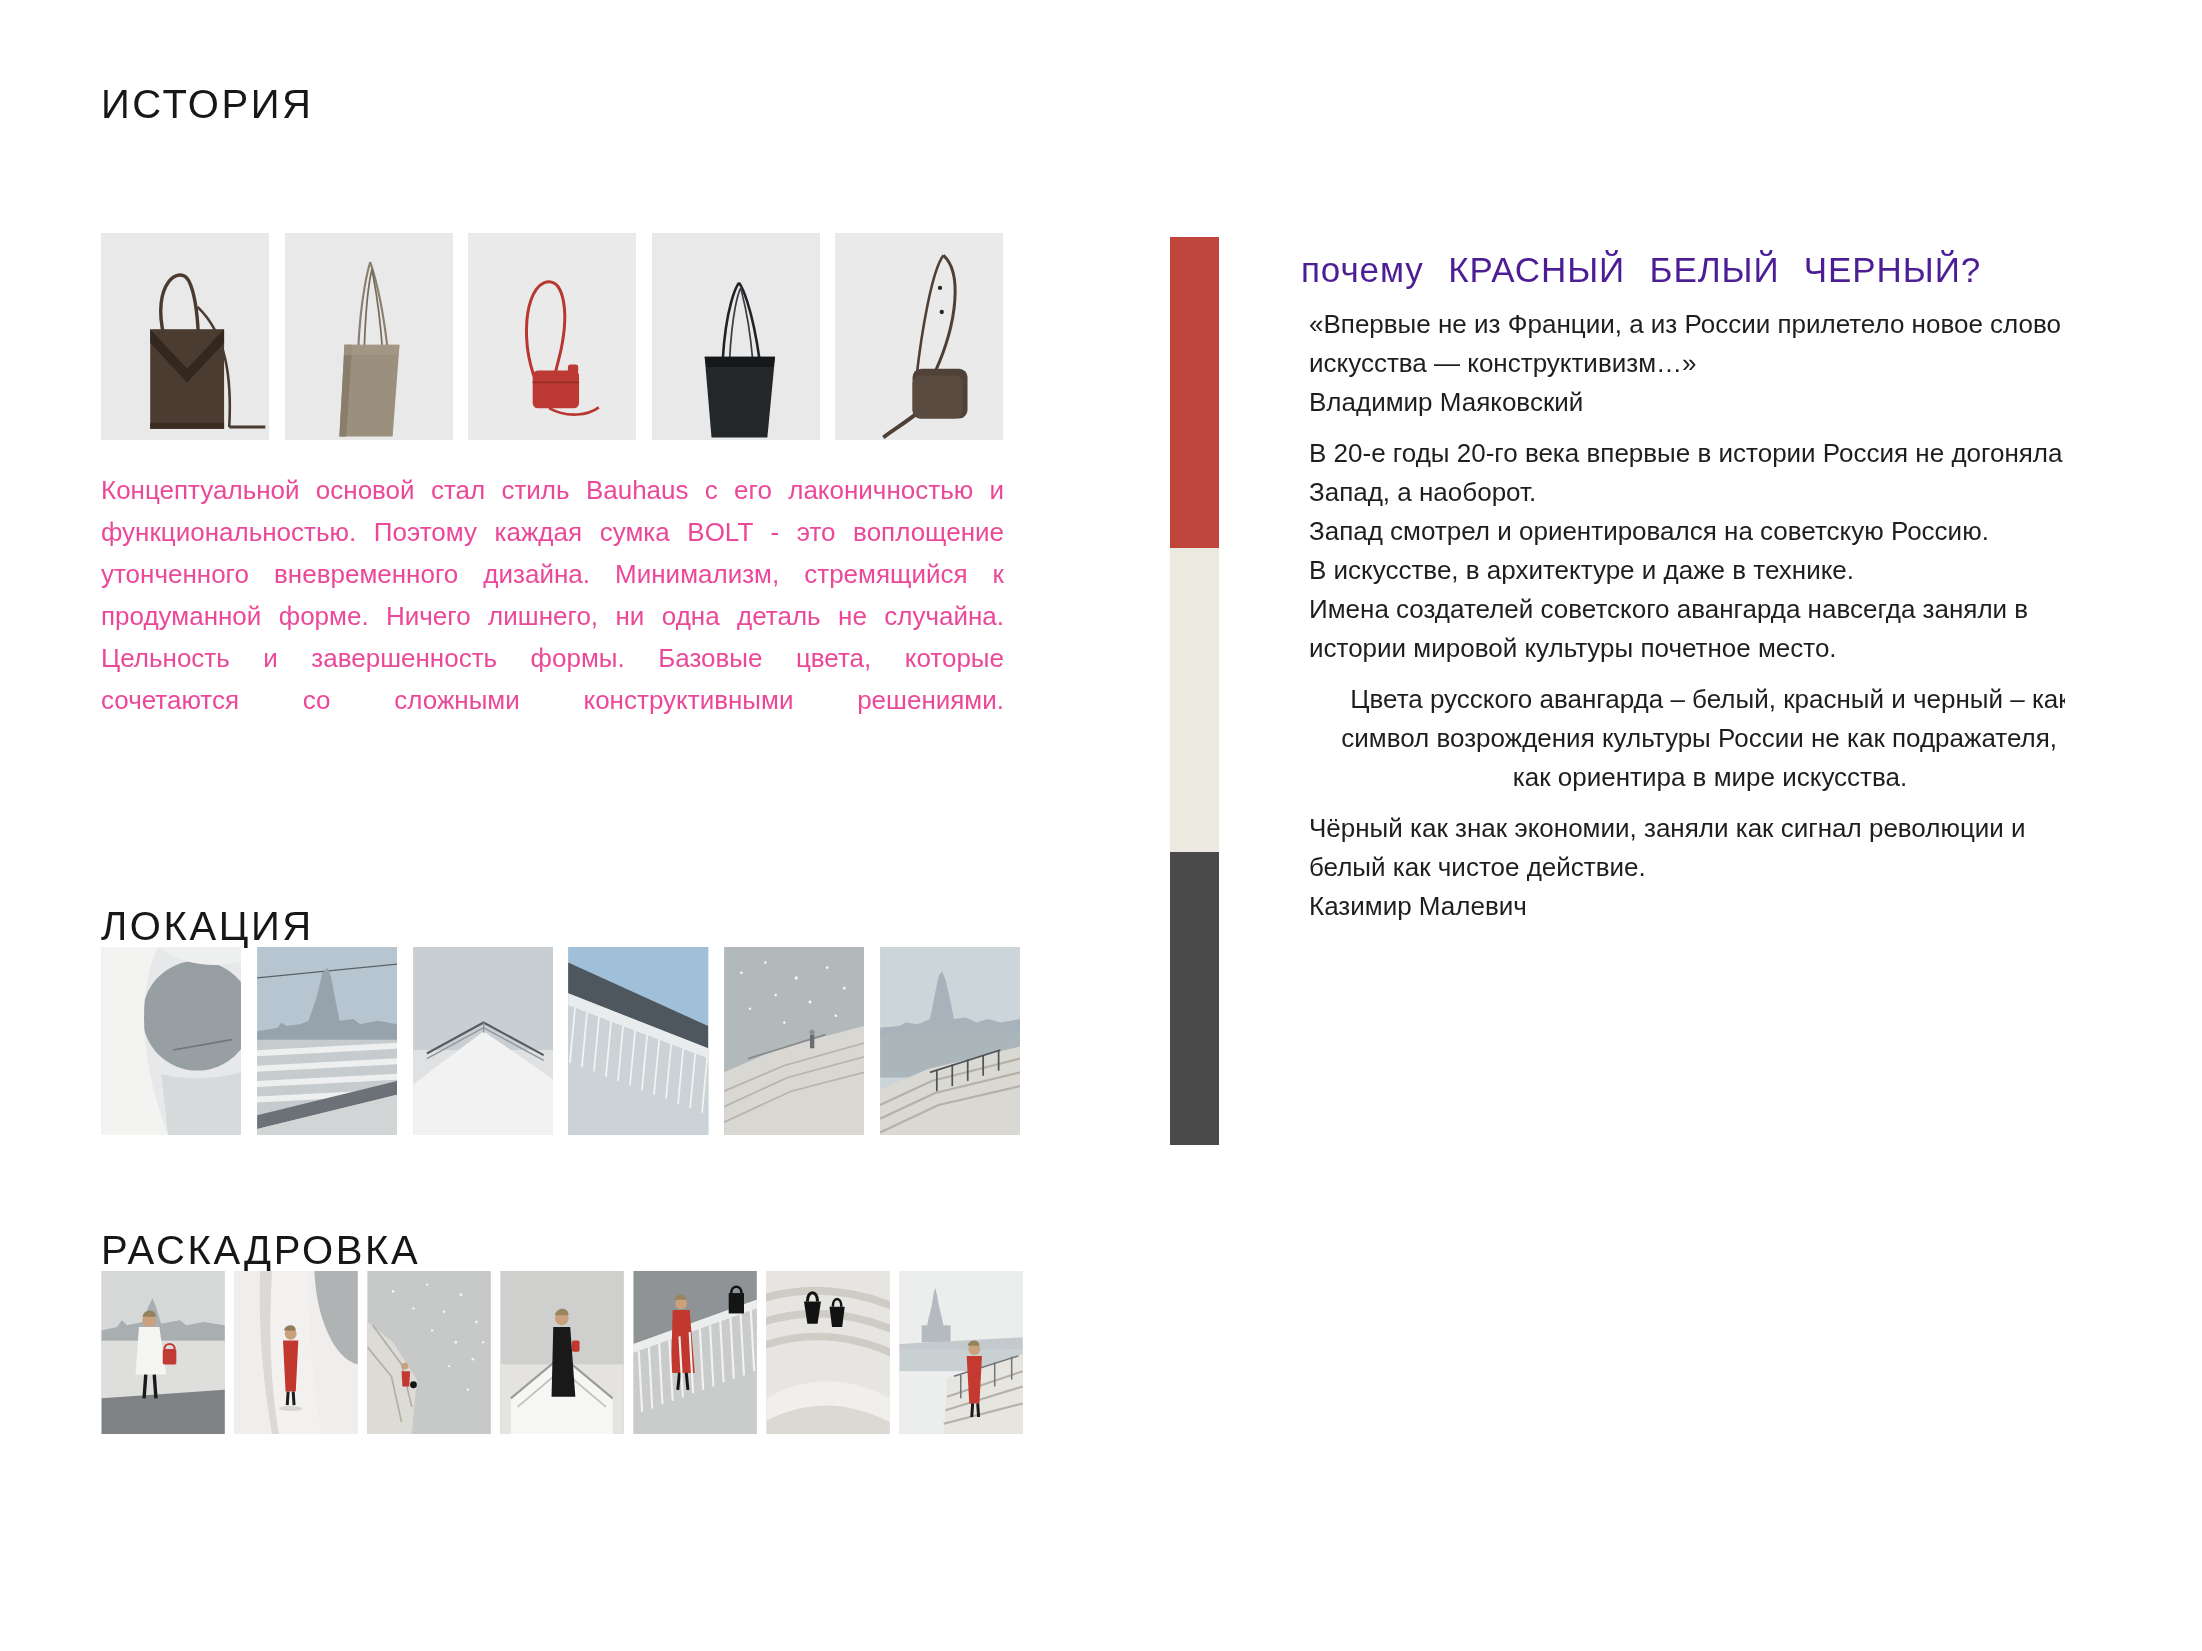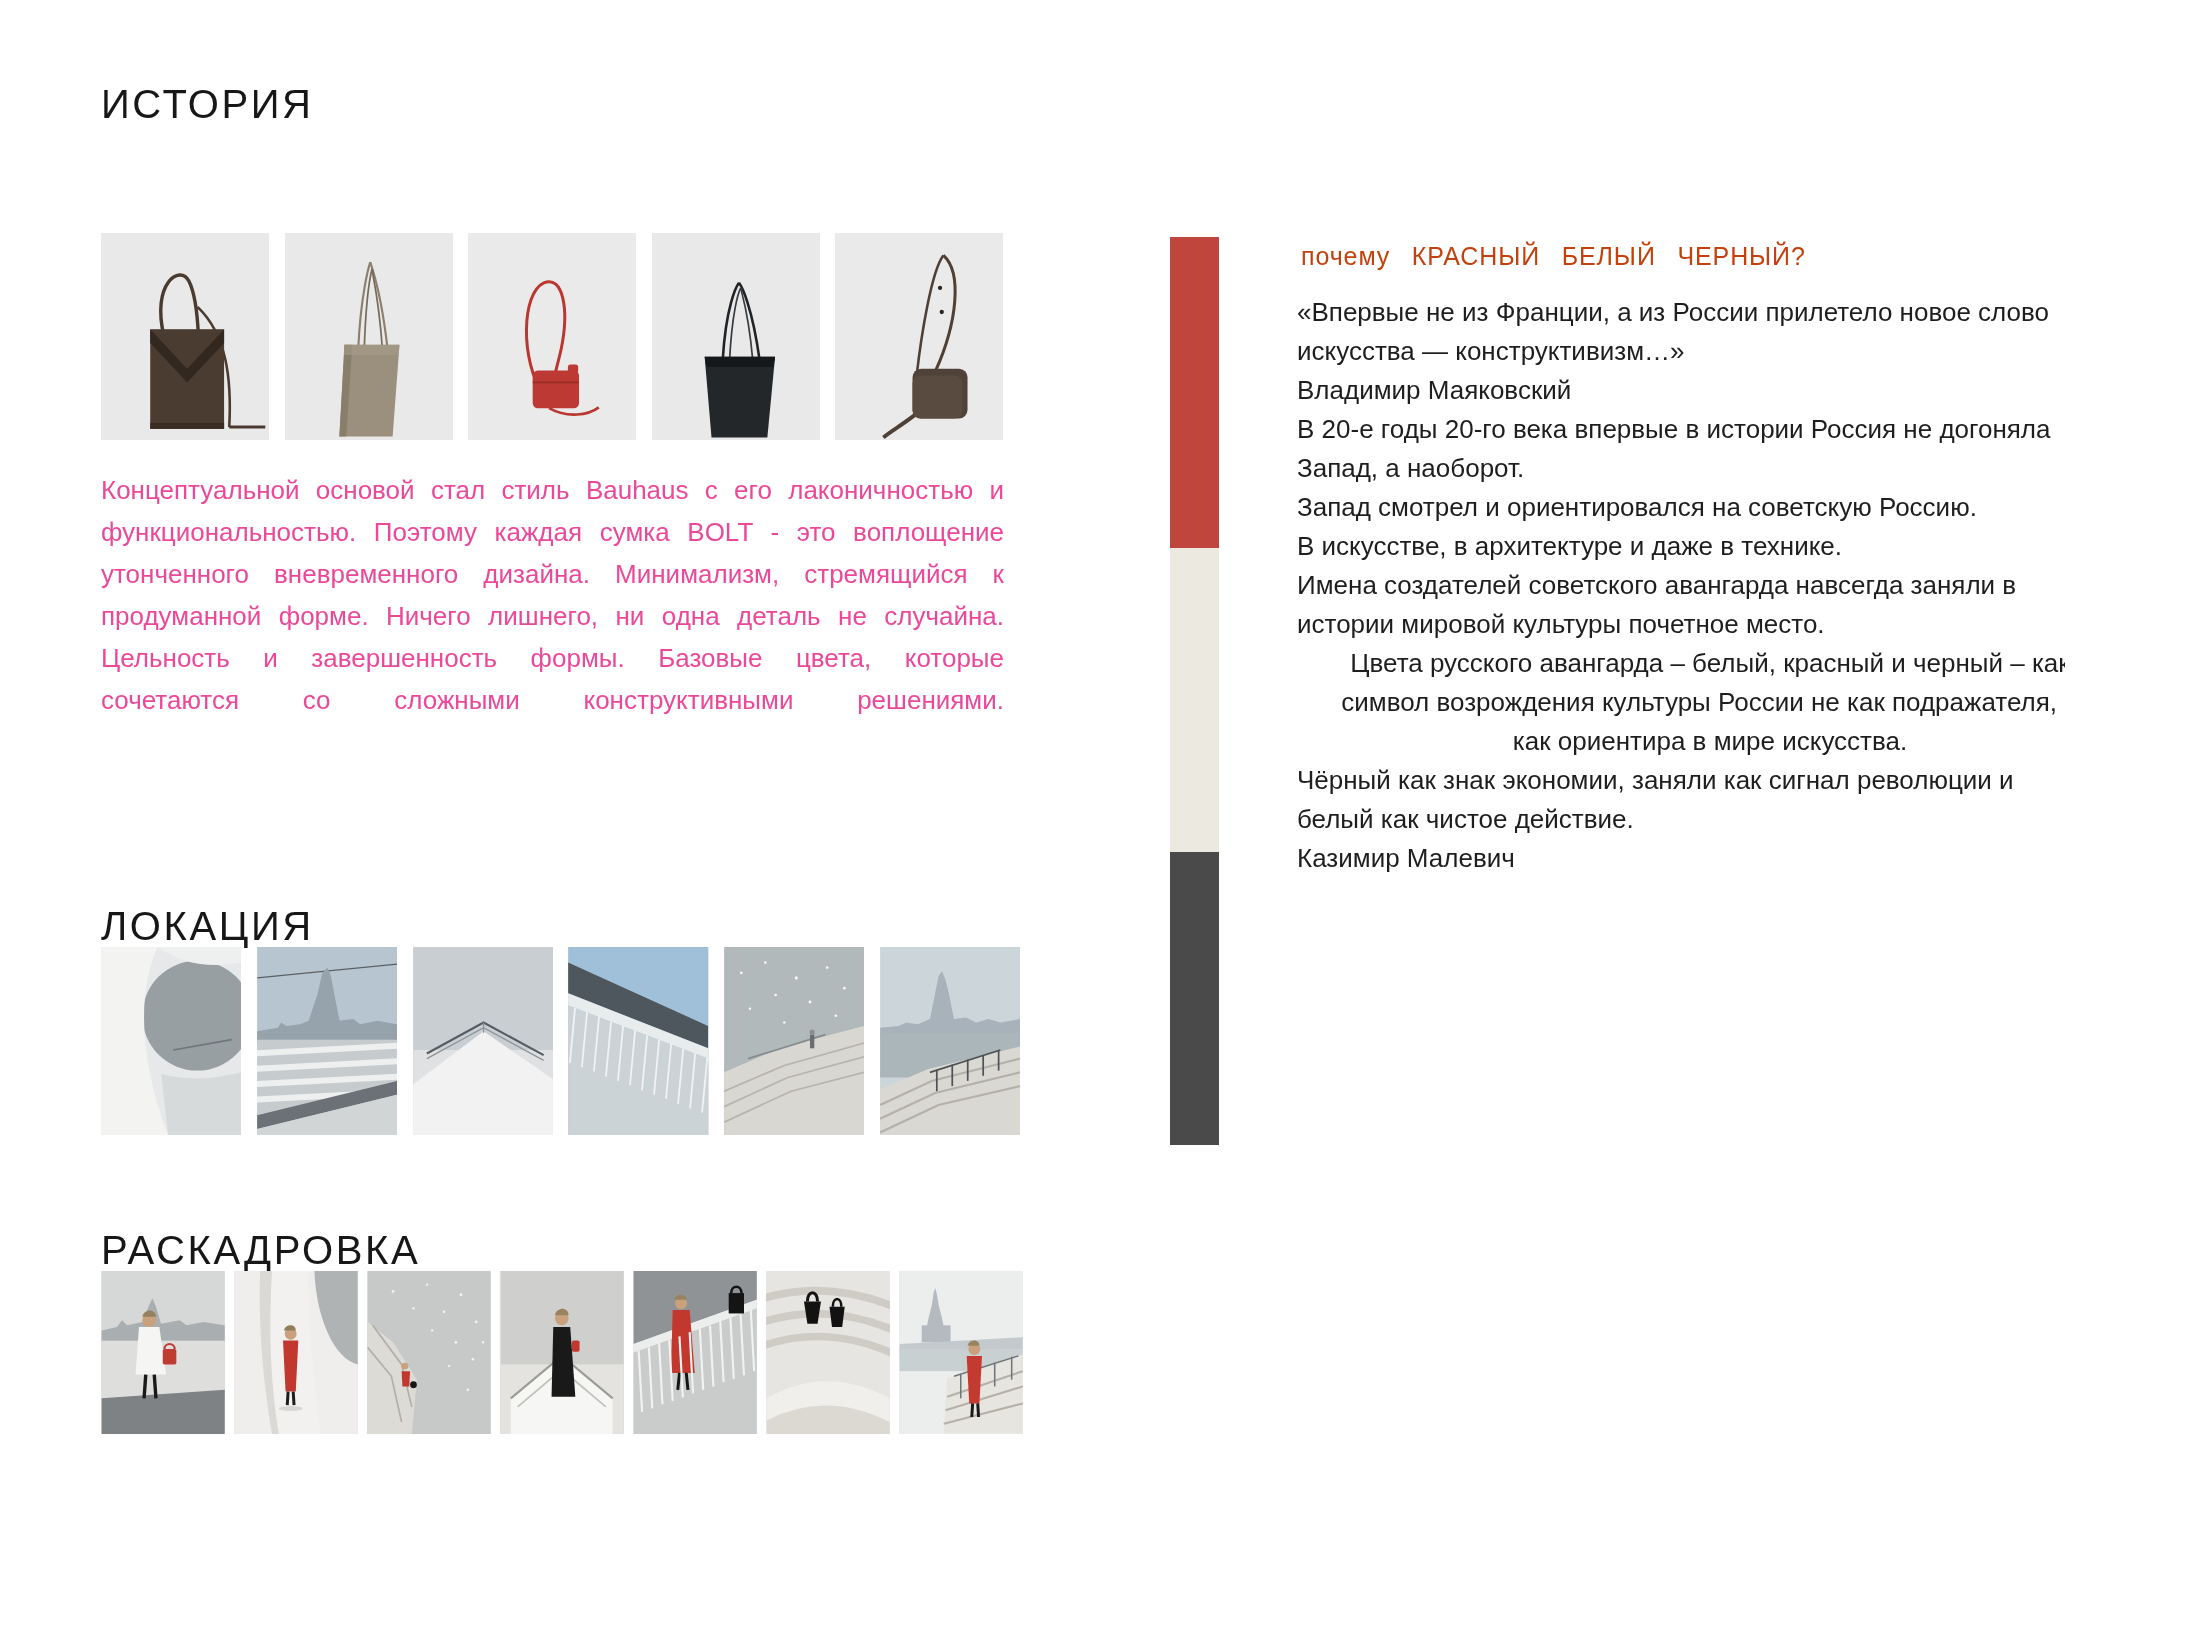--- a/index.html
+++ b/index.html
@@ -29,26 +29,26 @@
   }
 
   #color-bar{position:absolute;left:1170px;top:237px;width:49px;height:908px;}
   #color-bar .seg{width:100%;}
   #seg-red{height:311px;background:#c0453c;}
   #seg-white{height:304px;background:#ece9e1;}
   #seg-black{height:293px;background:#4a4a4a;}
 
   #right-heading{
     position:absolute;left:1301px;top:222px;
-    font-size:25px;font-weight:400;letter-spacing:0.9px;word-spacing:13.8px;
-    color:#c2410c;line-height:1.1;
+    font-size:35px;font-weight:400;letter-spacing:0.9px;word-spacing:13.8px;
+    color:#4c1d95;line-height:1.1;
   }
   #right-text{position:absolute;left:1297px;top:293px;width:826px;}
   #right-text p{
-    margin:0;font-size:26px;line-height:39px;color:#1e1e1e;white-space:pre-line;
+    margin:12px;font-size:26px;line-height:39px;color:#1e1e1e;white-space:pre-line;
   }
   #rp-0{margin-bottom:39px;}
   #rp-1{margin-bottom:37px;}
   #rp-2{margin-bottom:26px;text-align:center;}
   #rp-3{margin-bottom:39px;}
 </style>
 </head>
 <body>
 
 <div class="page">

